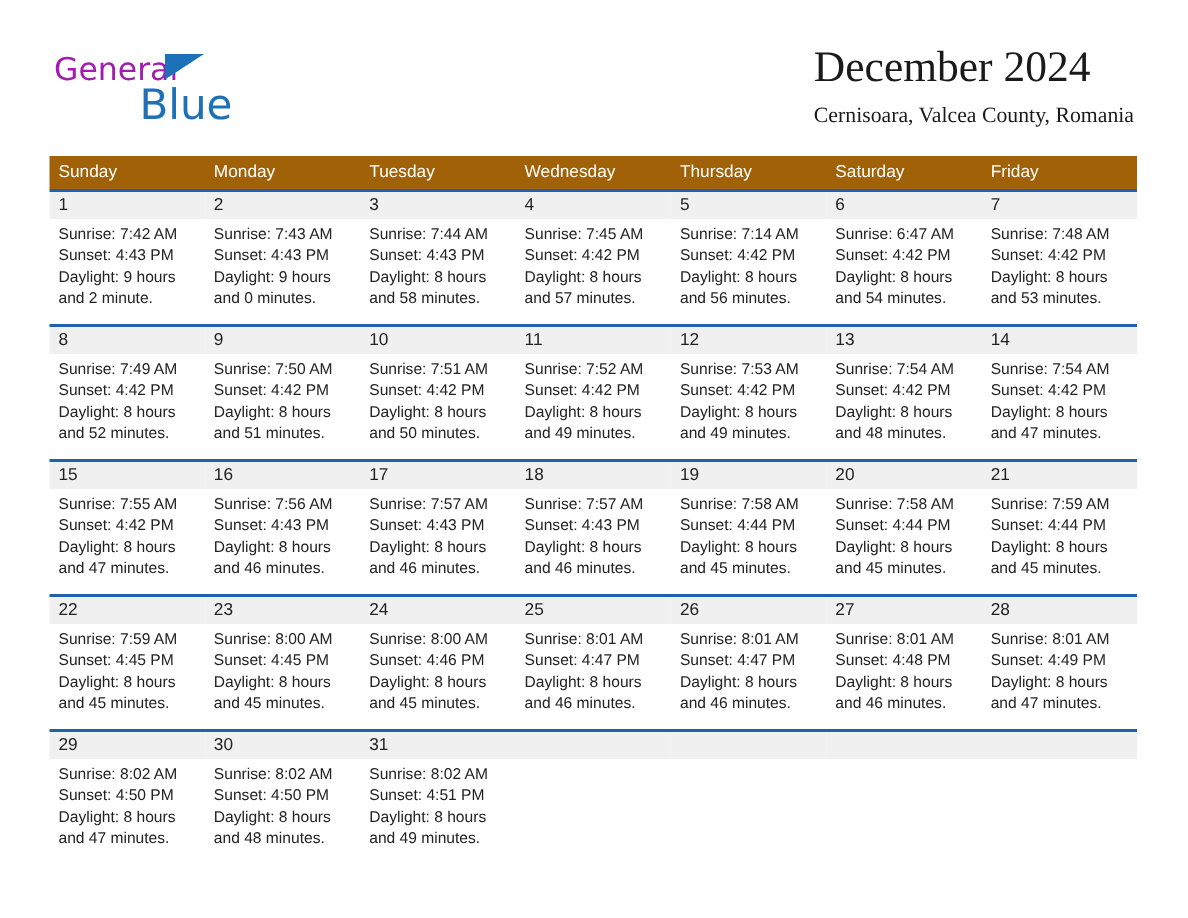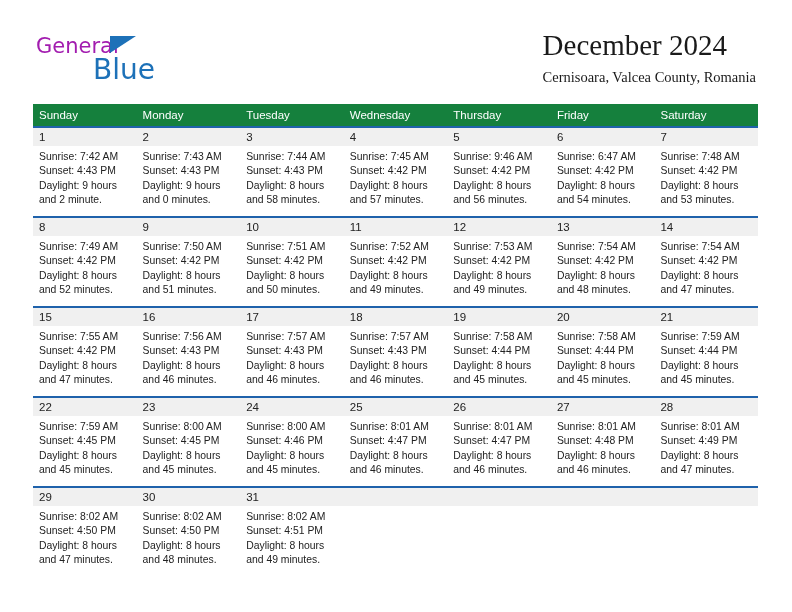--- a/index.html
+++ b/index.html
@@ -90,21 +90,21 @@
   
   .calendar {
     position: absolute;
     left: 33px;
     top: 104px;
     width: 725px;
   }
   .weekday-row {
     display: flex;
     width: 725px;
-    background: #15803d;
+    background: #a16207;
     height: 22px;
   }
   .weekday {
     flex: 1 1 0;
     color: #ffffff;
     font-size: 11.5px;
     line-height: 22px;
     padding-left: 6px;
     box-sizing: border-box;
     white-space: nowrap;
@@ -168,22 +168,22 @@
   </div>
 
   <div class="calendar">
 
     <div class="weekday-row">
       <div class="weekday">Sunday</div>
       <div class="weekday">Monday</div>
       <div class="weekday">Tuesday</div>
       <div class="weekday">Wednesday</div>
       <div class="weekday">Thursday</div>
+      <div class="weekday">Saturday</div>
       <div class="weekday">Friday</div>
-      <div class="weekday">Saturday</div>
     </div>
 
     <div class="week">
       <div class="week-rule"></div>
       <div class="week-cells">
         <div class="day-cell">
           <div class="day-number">1</div>
           <div class="day-body">
             <div class="day-line">Sunrise: 7:42 AM</div>
             <div class="day-line">Sunset: 4:43 PM</div>
@@ -214,21 +214,21 @@
           <div class="day-body">
             <div class="day-line">Sunrise: 7:45 AM</div>
             <div class="day-line">Sunset: 4:42 PM</div>
             <div class="day-line">Daylight: 8 hours</div>
             <div class="day-line">and 57 minutes.</div>
           </div>
         </div>
         <div class="day-cell">
           <div class="day-number">5</div>
           <div class="day-body">
-            <div class="day-line">Sunrise: 9:46 AM</div>
+            <div class="day-line">Sunrise: 7:14 AM</div>
             <div class="day-line">Sunset: 4:42 PM</div>
             <div class="day-line">Daylight: 8 hours</div>
             <div class="day-line">and 56 minutes.</div>
           </div>
         </div>
         <div class="day-cell">
           <div class="day-number">6</div>
           <div class="day-body">
             <div class="day-line">Sunrise: 6:47 AM</div>
             <div class="day-line">Sunset: 4:42 PM</div>

